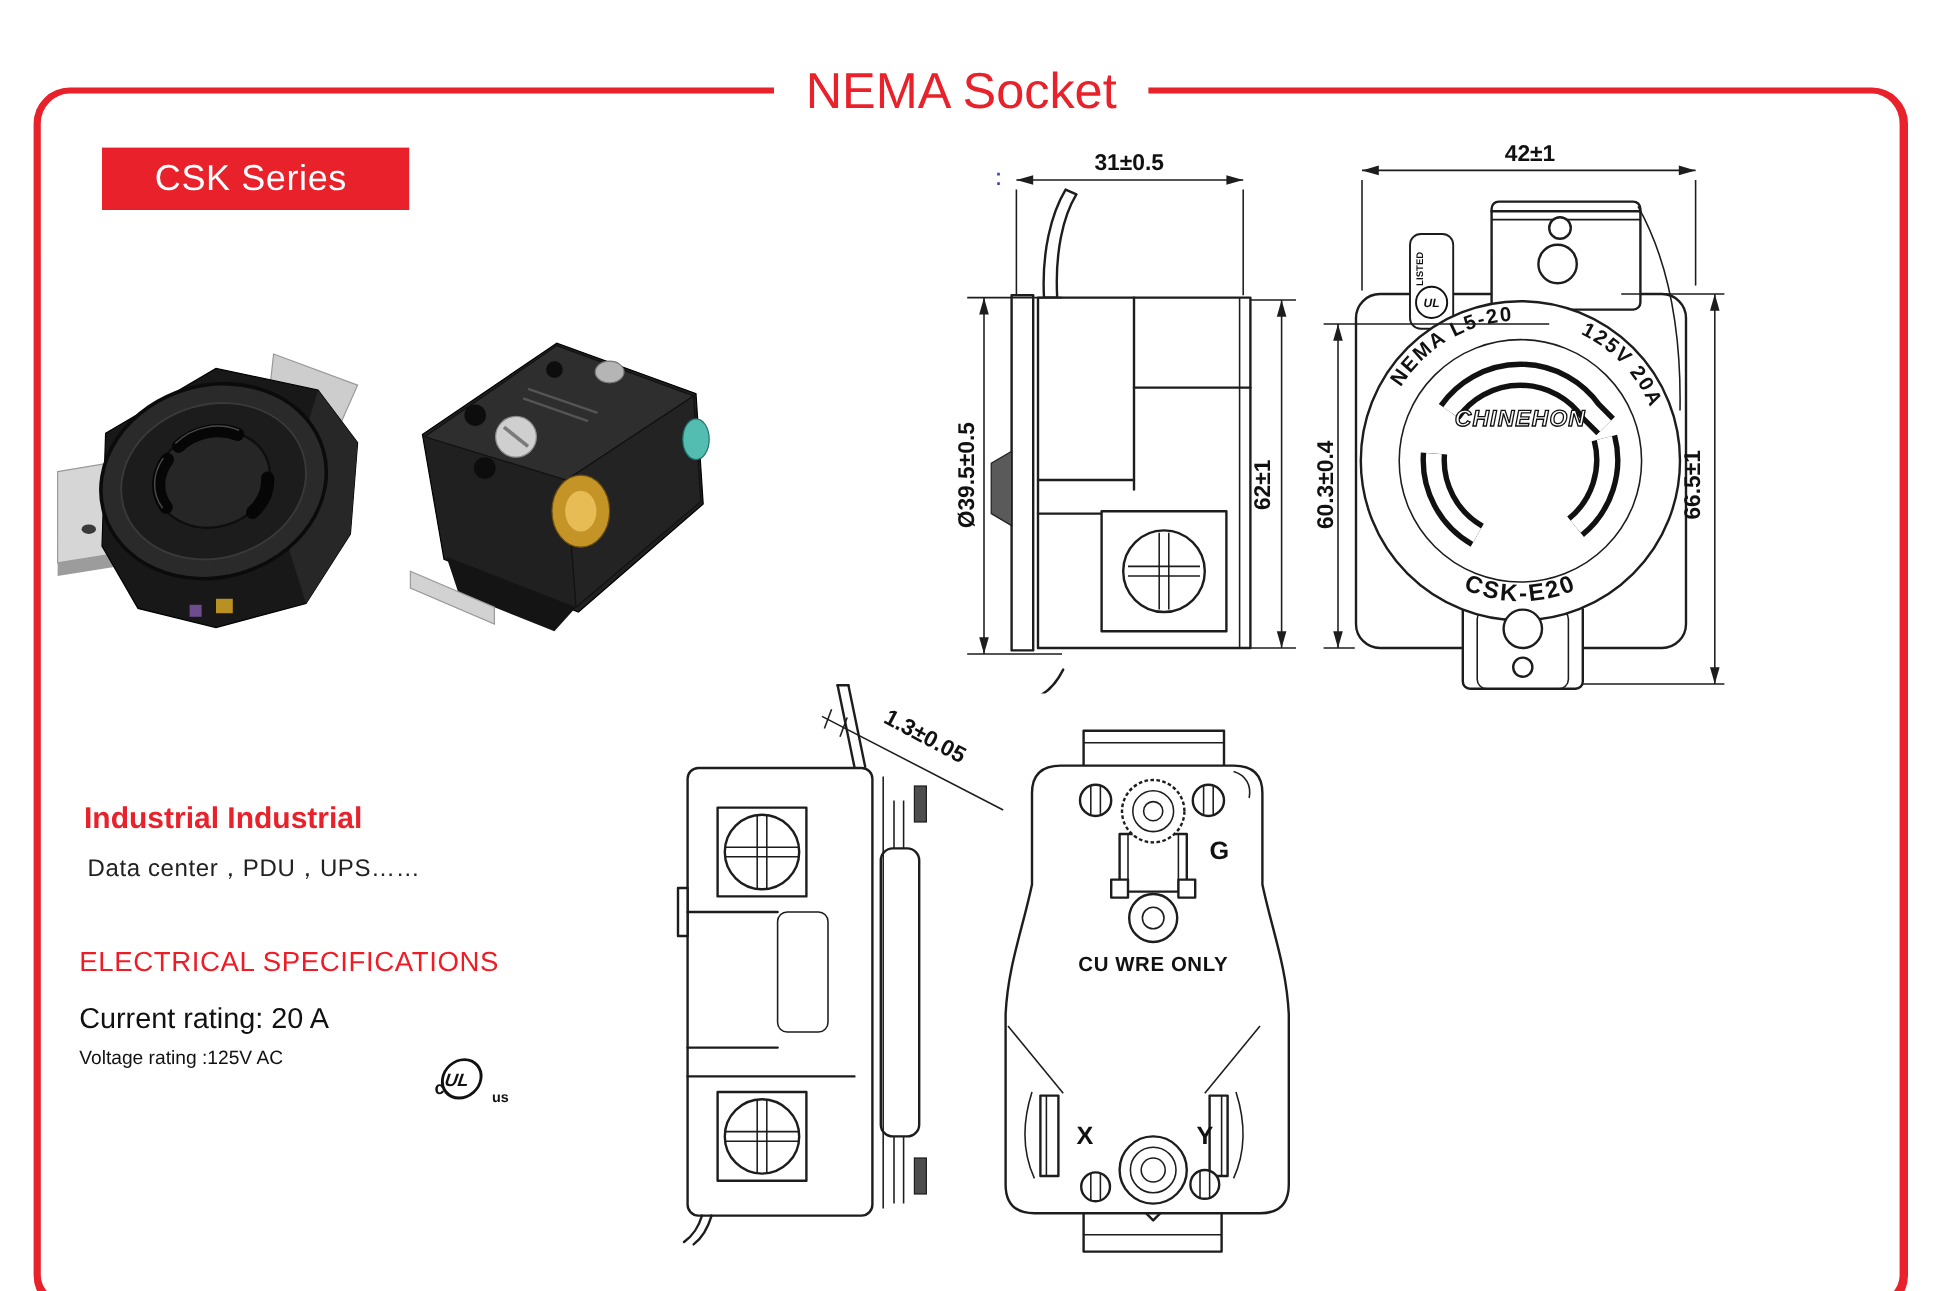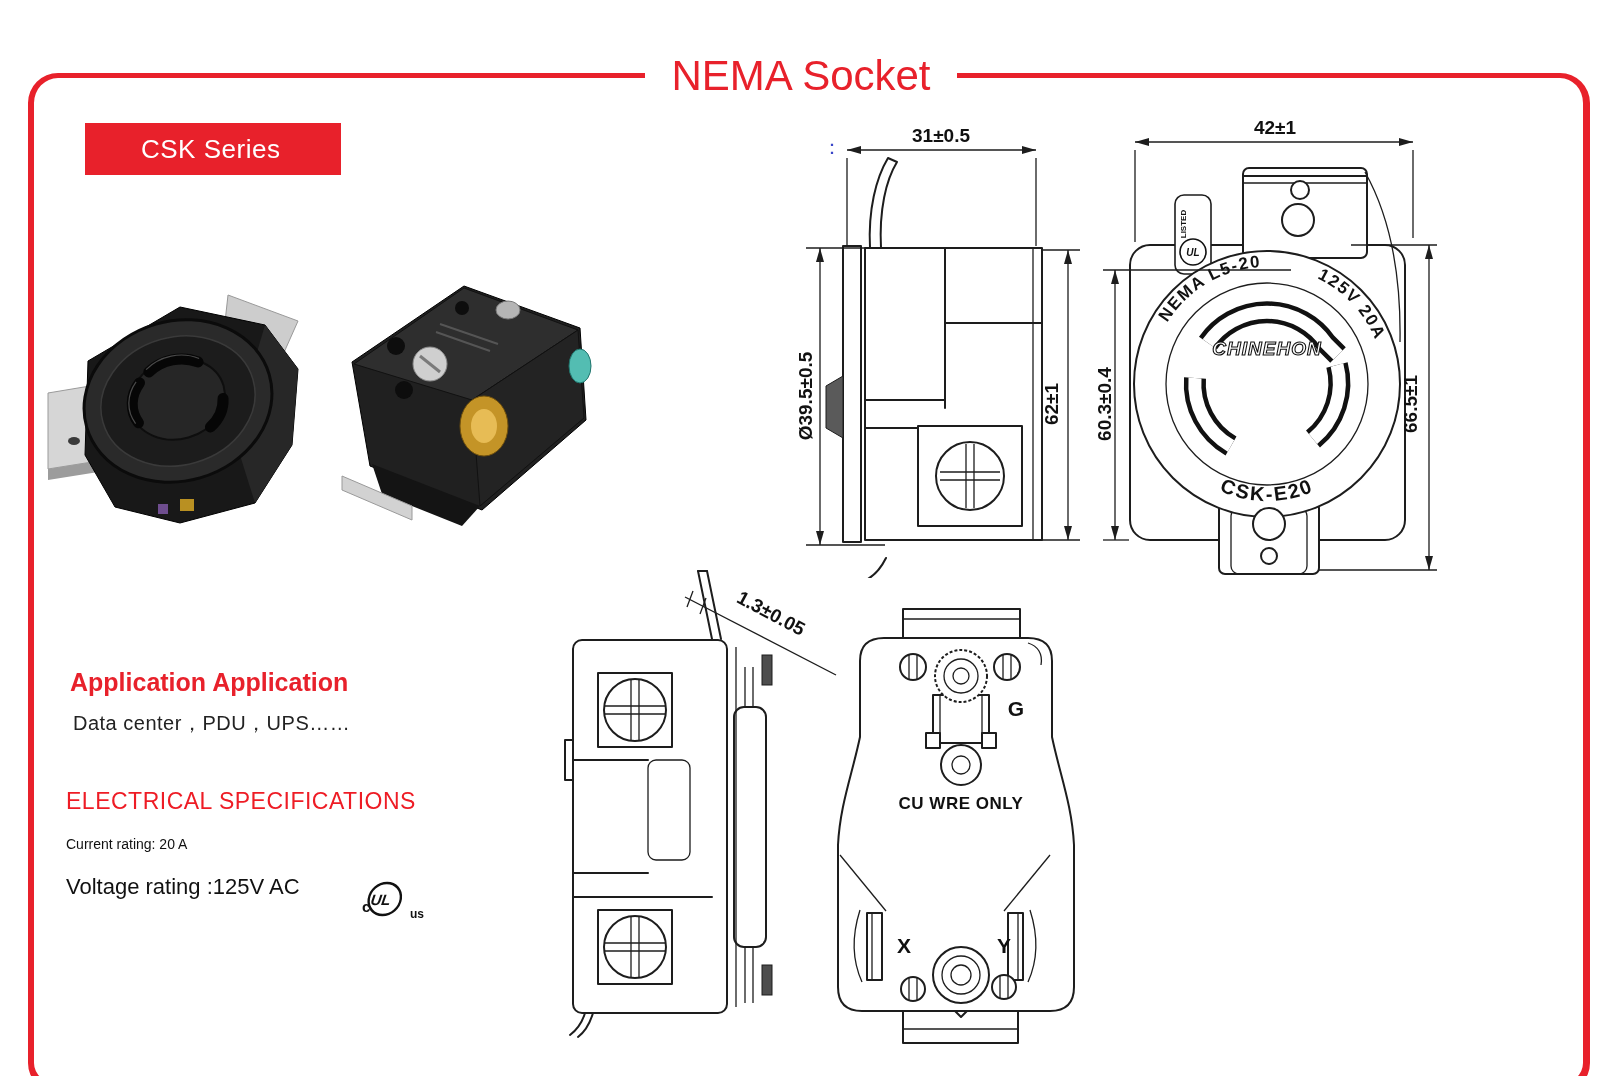--- a/index.html
+++ b/index.html
@@ -6,26 +6,26 @@
   .page{position:relative;width:1617px;height:1076px;background:#fff;overflow:hidden;
         font-family:"Liberation Sans",sans-serif;margin-top:40px;}
   .abs{position:absolute;}
   .frame{left:28px;top:33px;width:1549px;height:1006px;border-style:solid;border-color:#e8212b;
          border-width:5px 7px 9px 6px;border-radius:30px;z-index:1;}
   .title-patch{left:645px;top:10px;width:312px;height:52px;background:#fff;z-index:2;
                display:flex;align-items:center;justify-content:center;}
   .page-title{font-size:42px;color:#e8212b;white-space:nowrap;}
   .badge{left:85px;top:83px;width:256px;height:52px;background:#e8212b;z-index:2;
          display:flex;align-items:center;}
-  .badge span{color:#fff;font-size:26px;padding-left:56px;letter-spacing:.5px;}
+  .badge span{color:#fff;font-size:30px;padding-left:44px;letter-spacing:.5px;}
   .h-app{left:70px;top:628px;font-size:25px;font-weight:bold;color:#e8212b;z-index:2;}
   .t-app{left:73px;top:670px;font-size:20px;color:#222;letter-spacing:.5px;z-index:2;}
   .h-elec{left:66px;top:748px;font-size:23px;color:#ee1c25;letter-spacing:.5px;z-index:2;}
-  .t-spec{left:66px;top:796px;font-size:14px;color:#111;z-index:2;}
-  .t-spec2{left:66px;top:834px;font-size:22px;color:#111;z-index:2;}
+  .t-spec{left:66px;top:796px;font-size:24px;color:#111;z-index:2;}
+  .t-spec2{left:66px;top:834px;font-size:16px;color:#111;z-index:2;}
   .stray{left:822px;top:94px;font-size:20px;color:#3946c8;z-index:3;}
   .tools{left:6px;top:1038px;display:flex;gap:12px;z-index:6;}
   .tools svg{display:block;}
   
   .ln{fill:none;stroke:#1d1d1d;stroke-width:2;stroke-linejoin:round;stroke-linecap:round;}
   .lt{fill:none;stroke:#1d1d1d;stroke-width:1.3;}
   .wf{fill:#fff;stroke:#1d1d1d;stroke-width:2;stroke-linejoin:round;}
   .dim{fill:none;stroke:#1d1d1d;stroke-width:1.3;}
   .arw{fill:#1d1d1d;stroke:none;}
   .dtx{font-family:"Liberation Sans",sans-serif;font-size:19px;font-weight:bold;fill:#111;}
@@ -320,21 +320,21 @@
       <circle class="wf" cx="204" cy="382" r="12"></circle>
         <line class="lt" x1="200" y1="371" x2="200" y2="393"></line>
         <line class="lt" x1="208" y1="371" x2="208" y2="393"></line>
     </g>
 
     <rect class="wf" x="103" y="406" width="115" height="32"></rect>
     <line class="lt" x1="103" y1="424" x2="218" y2="424"></line>
     <path class="ln" d="M 155,406 L 161,412 L 167,406"></path>
   </svg>
 
-  <div class="abs h-app">Application Application</div>
+  <div class="abs h-app">Industrial Industrial</div>
   <div class="abs t-app">Data center，PDU，UPS……</div>
   <div class="abs h-elec">ELECTRICAL  SPECIFICATIONS</div>
   <div class="abs t-spec">Current rating: 20 A</div>
   <div class="abs t-spec2">Voltage rating :125V AC</div>
 
   <svg class="abs" style="left:350px;top:836px;" width="84" height="46" viewBox="0 0 84 46">
     <text x="12" y="36" style="font-family:'Liberation Sans',sans-serif;font-size:15px;font-weight:bold;fill:#111">c</text>
     <circle cx="38" cy="23" r="16" fill="none" stroke="#111" stroke-width="2.4" transform="skewX(-8)"></circle>
     <text x="34" y="29" text-anchor="middle" transform="skewX(-8)" style="font-family:'Liberation Sans',sans-serif;font-size:15px;font-weight:bold;font-style:italic;fill:#111">UL</text>
     <text x="60" y="42" style="font-family:'Liberation Sans',sans-serif;font-size:12px;font-weight:bold;fill:#111">us</text>

